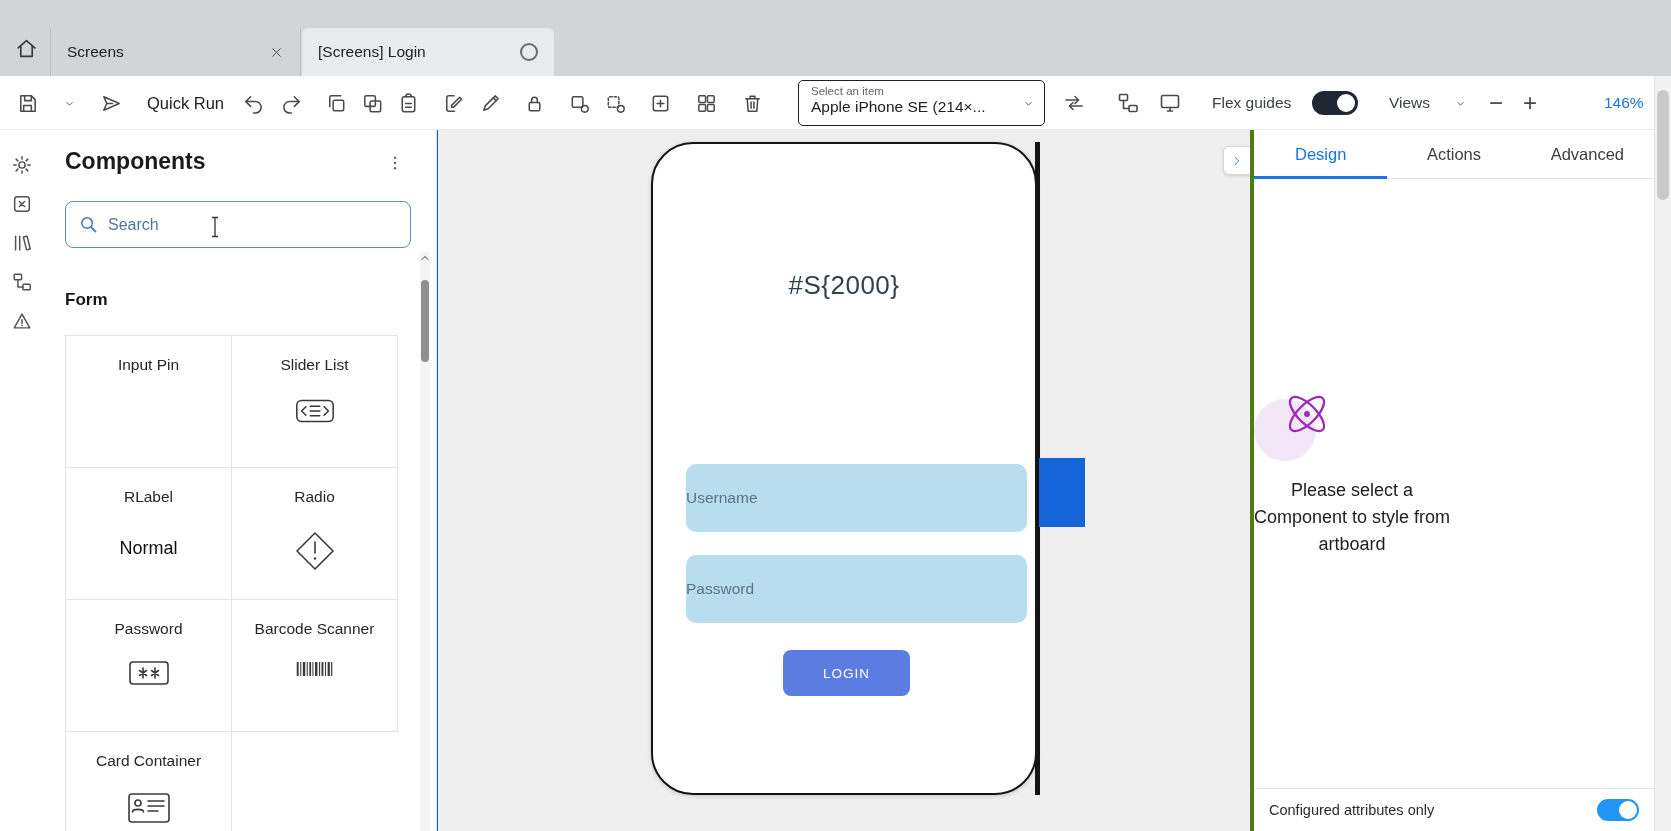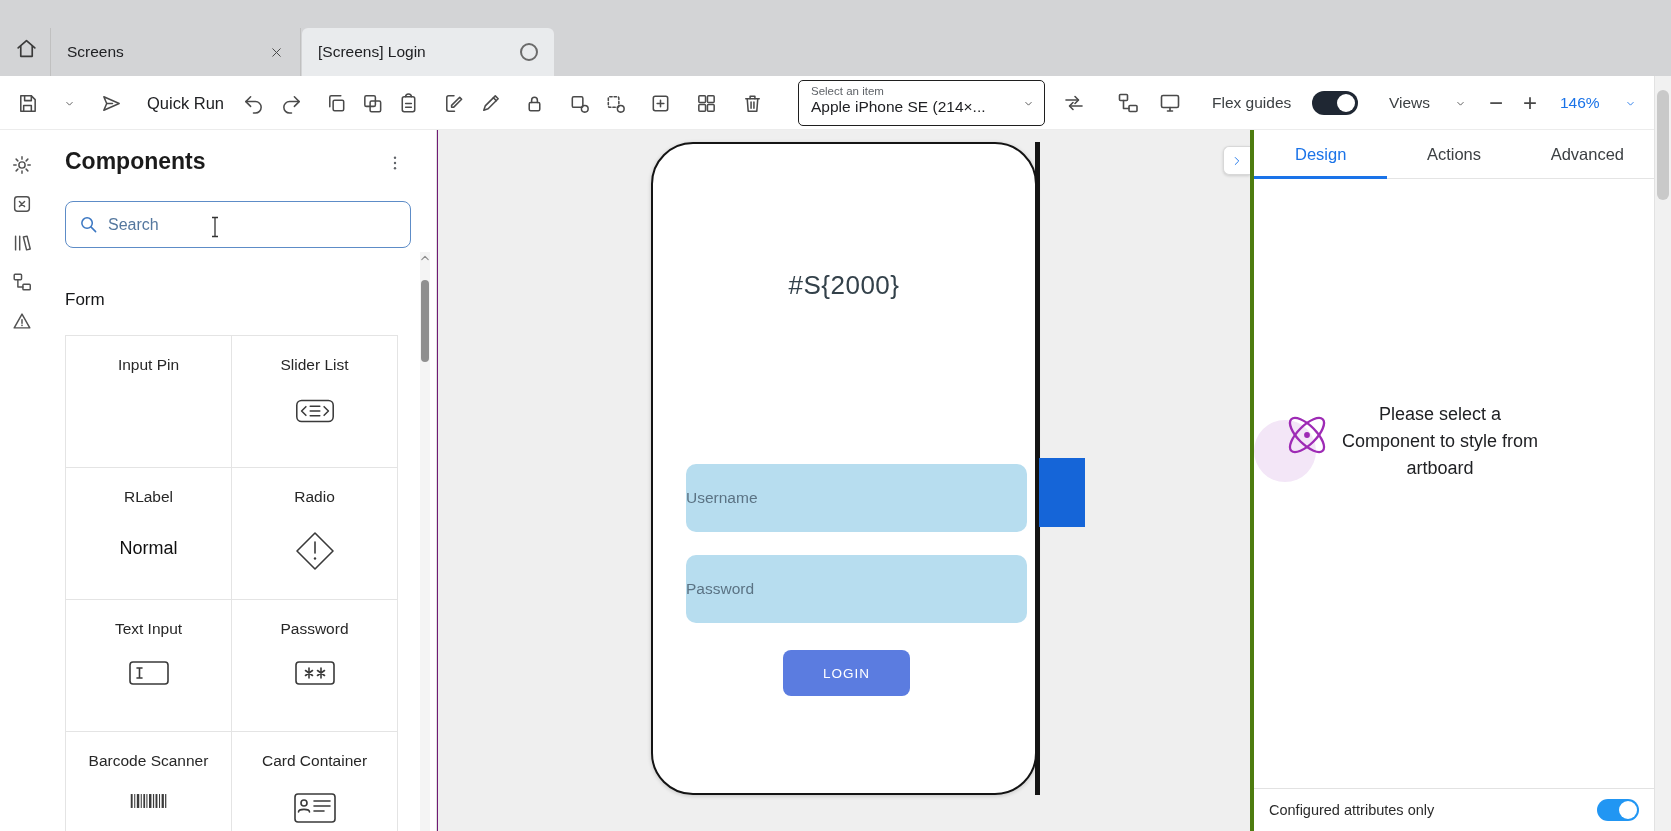--- a/index.html
+++ b/index.html
@@ -1,18 +1,18 @@
 <!DOCTYPE html>
 <html style="--accent: #1a73e8; --tabbar-bg: #d3d4d6; --active-tab-bg: #e9ebed; --canvas-bg: #efefef; --field-blue: #b7ddef; --login-blue: #5b7ce0; --selection-blue: #1565d8; --atom-purple: #9e2bb5; --toggle-on-blue: #2196f3; --flex-toggle-dark: #1f2733;"><head>
 <meta charset="utf-8">
 <style>
   * { box-sizing: border-box; margin: 0; padding: 0; }
   html,body { width:1671px; height:831px; }
   body { font-family:"Liberation Sans", sans-serif; background:#fff; overflow:hidden; }
-  .app { position:relative; width:1671px; height:831px; overflow:hidden; background:#701a75; }
+  .app { position:relative; width:1671px; height:831px; overflow:hidden; background:#0369a1; }
 
   
   .ic { display:inline-flex; align-items:center; justify-content:center; color:#4a4a4a; }
   .ic svg { stroke:currentColor; fill:none; stroke-width:1.6; stroke-linecap:round; stroke-linejoin:round; }
 
   
   .tabbar { position:absolute; left:0; top:0; width:1671px; height:76px; background:var(--tabbar-bg,#d3d4d6); }
   .home-btn { position:absolute; left:14px; top:36px; color:#3a3a3a; cursor:pointer; }
   .tab { position:absolute; top:28px; height:48px; display:flex; align-items:center; justify-content:space-between; padding:0 16px; font-size:15.5px; color:#202124; }
   .tab-1 { left:50px; width:251px; border-left:1px solid #c0c0c0; border-right:1px solid #c0c0c0; }
@@ -25,36 +25,36 @@
   .ti { position:absolute; top:0; height:54px; display:flex; align-items:center; gap:24px; cursor:pointer; }
   .tb-label { font-size:16.5px; font-weight:500; color:#202124; }
   .tb-small { font-size:15.5px; color:#3c4043; }
   .chev { width:13px; height:13px; }
   .sel-box { position:absolute; left:798px; top:4px; width:247px; height:46px; border:1.5px solid #1f1f1f; border-radius:5px; background:#fff; padding:4px 34px 4px 12px; cursor:pointer; }
   .sel-label { font-size:11.5px; color:#5f6368; }
   .sel-value { font-size:15.5px; color:#202124; margin-top:1px; white-space:nowrap; overflow:hidden; }
   .sel-chev { position:absolute; right:9px; top:16px; color:#444; }
   .toggle-dark { width:46px; height:24px; border-radius:12px; background:var(--flex-toggle-dark,#1f2733); position:relative; cursor:pointer; }
   .toggle-dark .knob { position:absolute; right:3px; top:3px; width:18px; height:18px; border-radius:50%; background:#fff; }
-  .zoom-txt { font-size:15.5px; color:var(--accent,#1a73e8); }
+  .zoom-txt { font-size:15.5px; color:var(--accent,#1a73e8);margin-left:44px; }
   .pm { font-size:24px; font-weight:300; color:#474747; }
 
   
   .rail { position:absolute; left:0; top:130px; width:44px; height:701px; background:#fff; display:flex; flex-direction:column; align-items:center; padding-top:24px; gap:17px; }
   .rail .ic { color:#515151; cursor:pointer; }
 
   
   .components { position:absolute; left:44px; top:130px; width:393px; height:701px; background:#fff; border-right:1px solid #e0e0e0; overflow:hidden; }
   .cp-title { position:absolute; left:21px; top:18px; font-size:23px; font-weight:bold; color:#1b1b1b; }
   .cp-menu { position:absolute; left:342px; top:24px; color:#5f6368; cursor:pointer; }
   .cp-search { position:absolute; left:21px; top:71px; width:346px; height:47px; border:1px solid #5d8cc7; border-radius:8px; display:flex; align-items:center; padding:0 13px; gap:10px; background:#fff; }
   .cp-search input { border:none; outline:none; font-size:16px; color:#1f1f1f; flex:1; background:transparent; font-family:"Liberation Sans",sans-serif; }
   .cp-search input::placeholder { color:#54779e; }
   .ibeam { position:absolute; left:166px; top:86px; }
-  .cp-section { position:absolute; left:21px; top:160px; font-size:17px; font-weight:normal; color:#17181a; }
+  .cp-section { position:absolute; left:21px; top:160px; font-size:17px; font-weight:bold; color:#17181a; }
   .cp-grid { position:absolute; left:21px; top:205px; width:333px; display:grid; grid-template-columns:166px 166px; border-top:1px solid #e4e4e4; border-left:1px solid #e4e4e4; }
   .cell { height:132px; border-right:1px solid #e4e4e4; border-bottom:1px solid #e4e4e4; background:#fff; display:flex; flex-direction:column; align-items:center; padding-top:20px; gap:16px; cursor:pointer; }
   .cell-label { font-size:15.5px; color:#272727; }
   .cell .ic { color:#3a3a3a; margin-top:6px; }
   .cell-preview { font-size:18px; color:#101010; margin-top:16px; }
   .cp-scroll { position:absolute; left:376px; top:122px; width:10px; height:579px; background:#f4f4f4; }
   .cp-scroll .arrow { position:absolute; left:1px; top:2px; width:8px; height:8px; color:#8a8a8a; }
   .cp-thumb { position:absolute; left:1px; top:28px; width:8px; height:82px; background:#8f8f8f; border-radius:4px; cursor:pointer; }
 
   
@@ -67,21 +67,21 @@
   .login-btn { position:absolute; left:130px; top:506px; width:127px; height:46px; border-radius:8px; background:var(--login-blue,#5b7ce0); color:#fff; font-size:13.5px; letter-spacing:1px; display:flex; align-items:center; justify-content:center; cursor:pointer; }
   .sel-square { position:absolute; left:601px; top:328px; width:46px; height:69px; background:var(--selection-blue,#1565d8); cursor:pointer; }
   .expand-btn { position:absolute; left:785px; top:16px; width:27px; height:29px; background:#fff; border:1px solid #d8d8d8; border-right:none; border-radius:6px 0 0 6px; display:flex; align-items:center; justify-content:center; color:var(--accent,#1a73e8); box-shadow:0 1px 3px rgba(0,0,0,.15); cursor:pointer; }
 
   
   .rightpanel { position:absolute; left:1250px; top:130px; width:404px; height:701px; background:#fff; border-left:4px solid #4d7c0f; overflow:hidden; }
   .rp-tabs { display:flex; height:49px; border-bottom:1px solid #e4e4e4; }
   .rp-tab { flex:1; display:flex; align-items:center; justify-content:center; font-size:16.5px; color:#3c4043; position:relative; cursor:pointer; }
   .rp-tab.active { color:var(--accent,#1a73e8); font-weight:500; }
   .rp-tab.active::after { content:""; position:absolute; left:0; right:0; bottom:-1px; height:3px; background:var(--accent,#1a73e8); }
-  .rp-empty { position:absolute; left:0; right:0; top:255px; display:flex; flex-direction:row; align-items:flex-end; }
+  .rp-empty { position:absolute; left:0; right:0; top:255px; display:flex; flex-direction:column; align-items:flex-start; }
   .atom-wrap { position:relative; width:88px; height:76px; }
   .atom-blob { position:absolute; left:0; top:14px; width:62px; height:62px; border-radius:50%; background:#f3e6f7; }
   .atom-wrap .ic { position:absolute; left:24px; top:0; color:var(--atom-purple,#9e2bb5); }
   .atom-wrap .ic svg { stroke-width:2.4; }
   .rp-msg { margin-top:16px; text-align:center; font-size:18px; line-height:27px; color:#202124; }
   .rp-footer { position:absolute; left:0; right:0; bottom:0; height:43px; border-top:1px solid #e2e2e2; display:flex; align-items:center; justify-content:space-between; padding:0 15px; background:#fff; }
   .rp-footer-label { font-size:14.5px; color:#2b2b2b; }
   .toggle-blue { width:42px; height:22px; border-radius:11px; background:var(--toggle-on-blue,#2196f3); position:relative; cursor:pointer; }
   .toggle-blue .knob { position:absolute; right:2px; top:2px; width:18px; height:18px; border-radius:50%; background:#fff; }
 
@@ -397,29 +397,20 @@
         <span class="cell-label">RLabel</span>
         <span class="cell-preview">Normal</span>
       </div>
       <div class="cell">
         <span class="cell-label">Radio</span>
         <span class="ic">
           <svg width="46" height="46" viewBox="0 0 46 46" stroke-width="1.5">
               <path d="M23 5L41 23 23 41 5 23z"></path>
               <path d="M23 14v11"></path>
               <circle cx="23" cy="30.5" r="1.2" fill="currentColor" stroke="none"></circle>
-            </svg>
-        </span>
-      </div>
-      <div class="cell">
-        <span class="cell-label">Text Input</span>
-        <span class="ic">
-          <svg width="42" height="26" viewBox="0 0 42 26" stroke-width="1.5">
-              <rect x="2" y="2" width="38" height="22" rx="3"></rect>
-              <path d="M9 8h5M9 18h5M11.5 8v10"></path>
             </svg>
         </span>
       </div>
       <div class="cell">
         <span class="cell-label">Password</span>
         <span class="ic">
           <svg width="42" height="26" viewBox="0 0 42 26" stroke-width="1.5">
               <rect x="2" y="2" width="38" height="22" rx="3"></rect>
               <path d="M15 8v10M11.5 10.5l7 5M18.5 10.5l-7 5"></path>
               <path d="M27 8v10M23.5 10.5l7 5M30.5 10.5l-7 5"></path>

